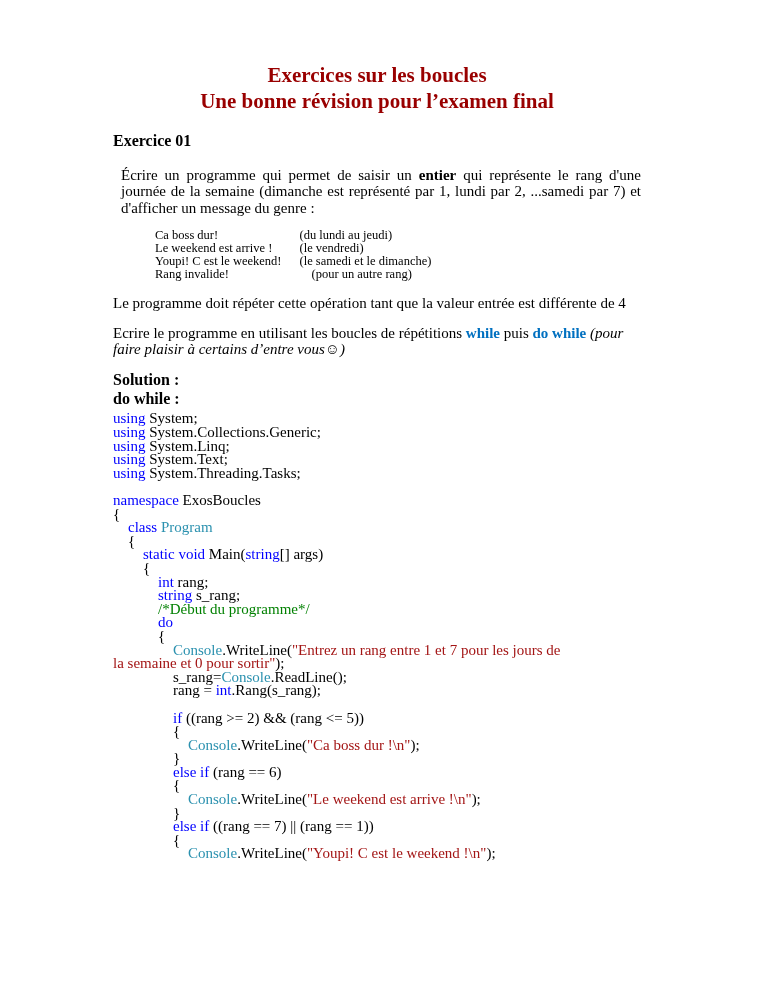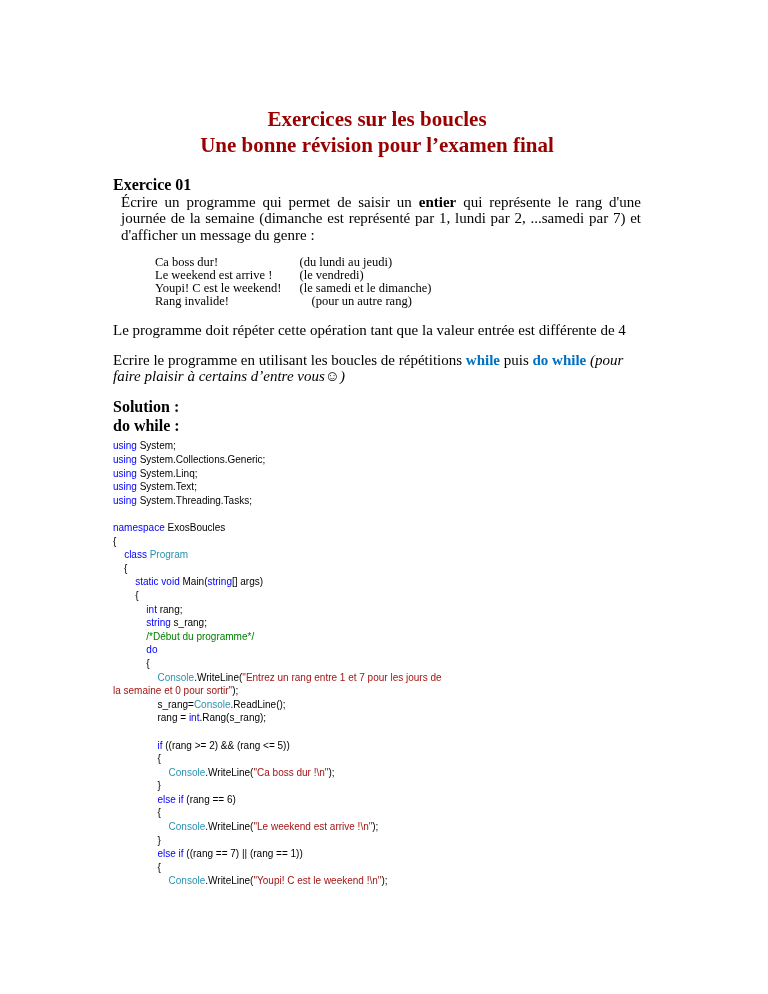--- a/index.html
+++ b/index.html
@@ -2,30 +2,30 @@
 <html><head>
 <meta charset="utf-8">
 <style>
   * { margin:0; padding:0; box-sizing:border-box; }
   html,body { background:#ffffff; }
   body { font-family:"Liberation Serif", serif; color:#000; }
   .page {
     position:relative;
     width:753px; height:994px;
     background:#fff;
-    padding:106px 112px 0 113px;
+    padding:62px 112px 0 113px;
     overflow:hidden;
   }
   .title {
     font-size:21px; font-weight:bold; text-align:center;
     color:#990000; line-height:26px; margin-bottom:18px;
     font-family:"Liberation Serif", serif;
   }
   .exercise-heading {
-    font-size:16px; font-weight:bold; line-height:18px; margin-bottom:0;
+    font-size:16px; font-weight:bold; line-height:18px; margin-bottom:17px;
   }
   .body-par { font-size:15px; line-height:16.4px; margin-bottom:13px; }
   .justify { text-align:justify;margin-left:8px; }
   .kw-blue { color:#0070c0; font-weight:bold; }
   .italic { font-style:italic; }
 
   .messages {
     display:table; margin:6px 0 14px 42px;
     font-size:12.5px; line-height:13px;
   }
@@ -34,22 +34,22 @@
   .msg-note  { display:table-cell; white-space:nowrap;margin-top:8px; }
   .msg-note.indent-lg { padding-left:18px; }
   .msg-note.indent-md { padding-left:12px; }
 
   .solution-label {
     font-size:16px; font-weight:bold; line-height:19px;
   }
 
   .code {
     margin-top:4px;
-    font-family:Liberation Sans, sans-serif;
-    font-size:10px; line-height:13.6px; color:#000;
+    font-family:Liberation Serif, serif;
+    font-size:15px; line-height:13.6px; color:#000;
   }
   .code-line { white-space:pre; }
   .tok-k { color:#0000ff; }
   .tok-t { color:#2b91af; }
   .tok-s { color:#a31515; }
   .tok-c { color:#008000; }
   .tok-p { color:#000000; }
 </style>
 </head>
 <body>

